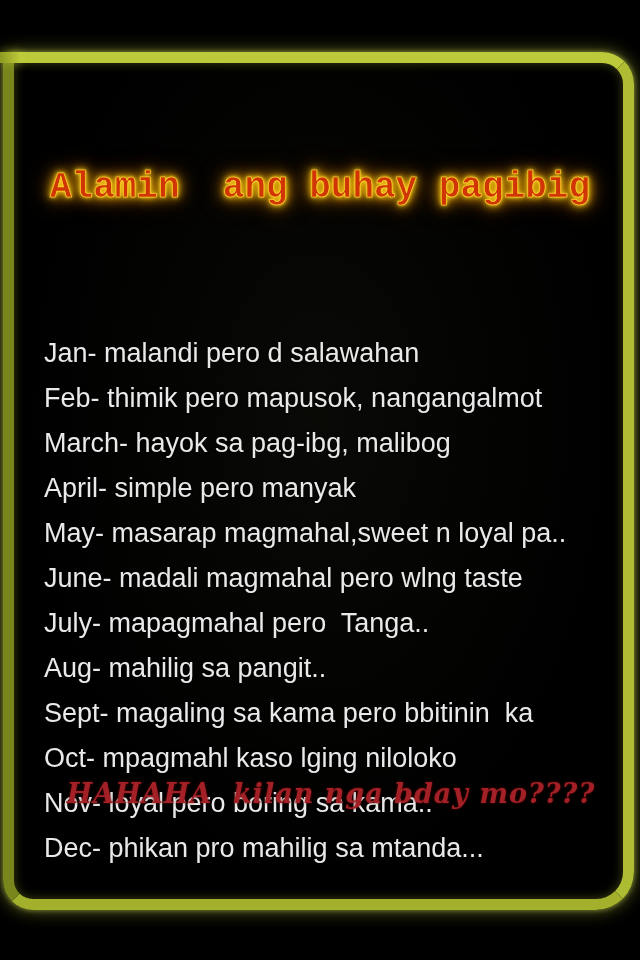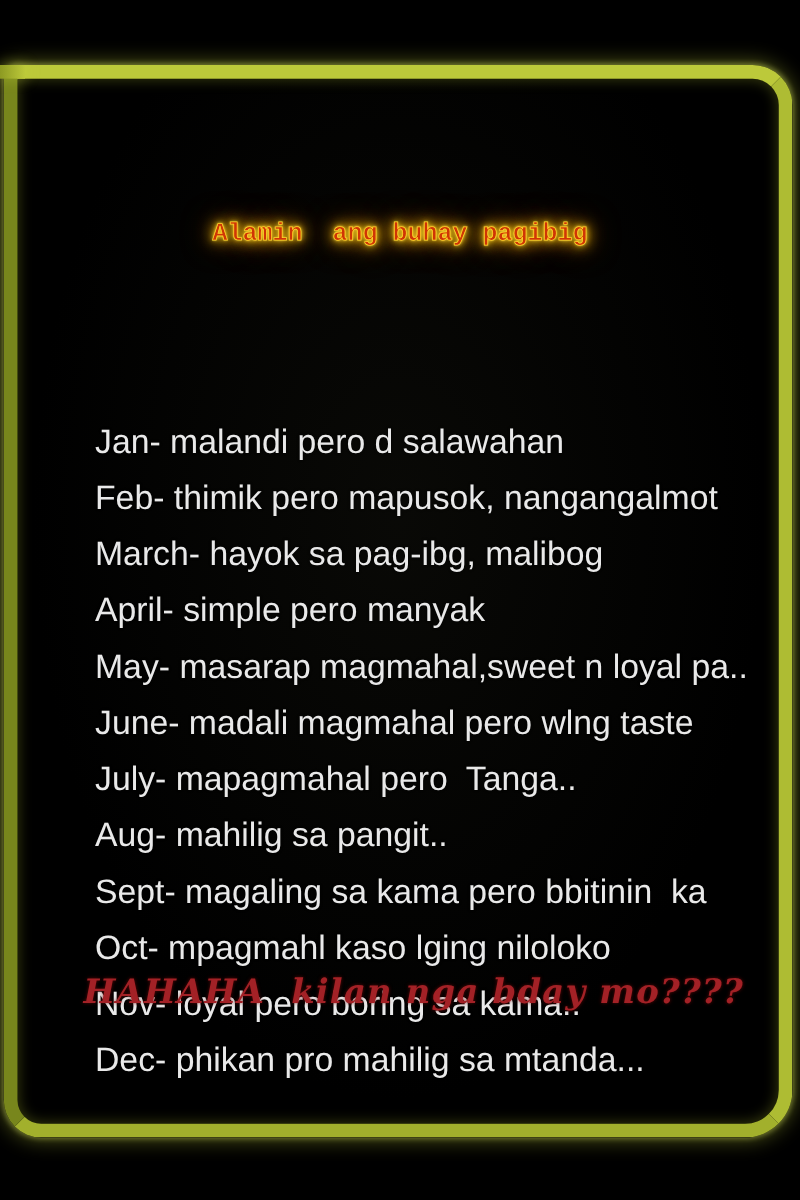--- a/index.html
+++ b/index.html
@@ -46,21 +46,21 @@
     box-shadow: 0 0 10px 1px rgba(198, 212, 58, 0.35);
   }
   .title {
     position: absolute;
     top: 88px;
     left: 0;
     width: 100%;
     text-align: center;
     font-family: "Liberation Mono", "DejaVu Sans Mono", monospace;
     font-weight: bold;
-    font-size: 20px;
+    font-size: 36px;
     line-height: 40px;
     white-space: pre;
     color: var(--title-text, #cf3505);
     -webkit-text-stroke: 0.6px #ffd427;
     text-shadow:
       0 0 2px #ffe14d,
       0 0 5px #ffd21e,
       0 0 10px var(--title-glow, #ffc400),
       0 0 16px #ff9f00,
       0 0 26px rgba(255, 140, 0, 0.65);
@@ -68,21 +68,20 @@
   .months {
     position: absolute;
     top: 196px;
     left: 44px;
     right: 18px;
     font-size: 27px;
     line-height: 45px;
     color: var(--body-text, #e9e9e9);
     white-space: pre;
     text-shadow: 0 0 2px rgba(0,0,0,0.8);
-    margin-left: 32px;
   }
   .caption {
     position: absolute;
     top: 778px;
     left: 0;
     width: 100%;
     text-align: center;
     font-family: "DejaVu Serif", serif;
     font-style: italic;
     font-weight: bold;

